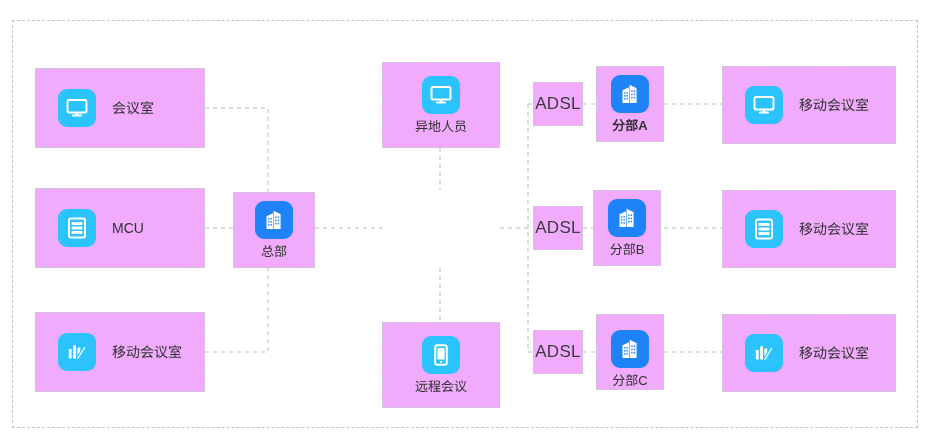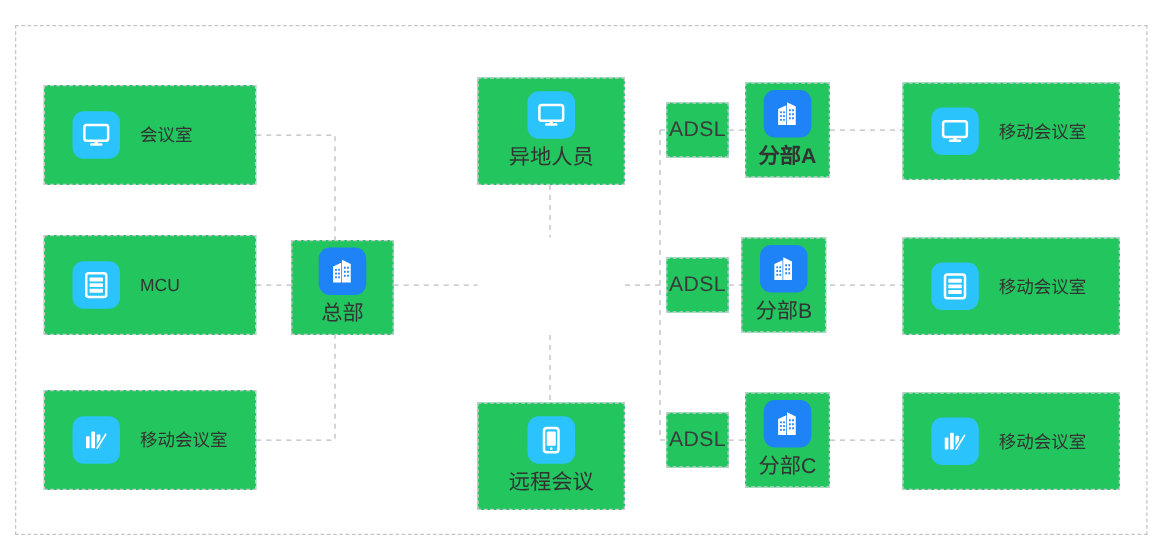--- a/index.html
+++ b/index.html
@@ -51,21 +51,21 @@
     fill:none;
     stroke:#b9bdc4;
     stroke-width:1;
     stroke-dasharray:4 4;
   }
   
   .node{
     position:absolute;
     box-sizing:border-box;
     border:1px dashed #c8ccd2;
-    background:#22c55e;
+    background:#f0abfc;
     z-index:3;
     display:flex;
   }
   
   .node.h{
     flex-direction:row;
     align-items:center;
     justify-content:flex-start;
     padding-left:22px;
     gap:16px;
@@ -83,21 +83,21 @@
     justify-content:center;
     gap:0;
     padding:0;
   }
   .node-label{
     font-size:14px;
     color:#333333;
     white-space:nowrap;
     line-height:1.2;
   }
-  .node.v .node-label{font-size:17px;}
+  .node.v .node-label{font-size:13px;}
   .label-only .node-label{font-size:17px;color:#3b3b3b;letter-spacing:.3px;}
 
   
   .icon{
     width:38px; height:38px;
     border-radius:9px;
     display:flex;
     align-items:center;
     justify-content:center;
     flex:0 0 auto;
@@ -277,21 +277,21 @@
           <rect x="13.2" y="11.6" width="1.4" height="1.6"></rect>
             <rect x="15.7" y="11.6" width="1.4" height="1.6"></rect>
           <rect x="13.2" y="14.8" width="1.4" height="1.6"></rect>
             <rect x="15.7" y="14.8" width="1.4" height="1.6"></rect>
         </g>
       </svg>
     </span>
     <span class="node-label">分部B</span>
   </div>
 
-  <div class="node v" style="left:596px; top:314px; width:68px; height:76px;">
+  <div class="node v" style="left:596px; top:314px; width:68px; height:76px;justify-content:flex-end;">
     <span class="icon blue">
       <svg width="24" height="24" viewBox="0 0 24 24">
         <path d="M 4.5 21 L 4.5 8.2 L 11 5.2 L 11 21 Z" fill="#ffffff"></path>
         <path d="M 11.6 21 L 11.6 2.8 L 18.6 6.2 L 18.6 21 Z" fill="#ffffff"></path>
         <g fill="#1e83f7">
           <rect x="6.1" y="10.1" width="1.4" height="1.5"></rect>
             <rect x="8.5" y="10.1" width="1.4" height="1.5"></rect>
           <rect x="6.1" y="13.1" width="1.4" height="1.5"></rect>
             <rect x="8.5" y="13.1" width="1.4" height="1.5"></rect>
           <rect x="6.1" y="16.1" width="1.4" height="1.5"></rect>

